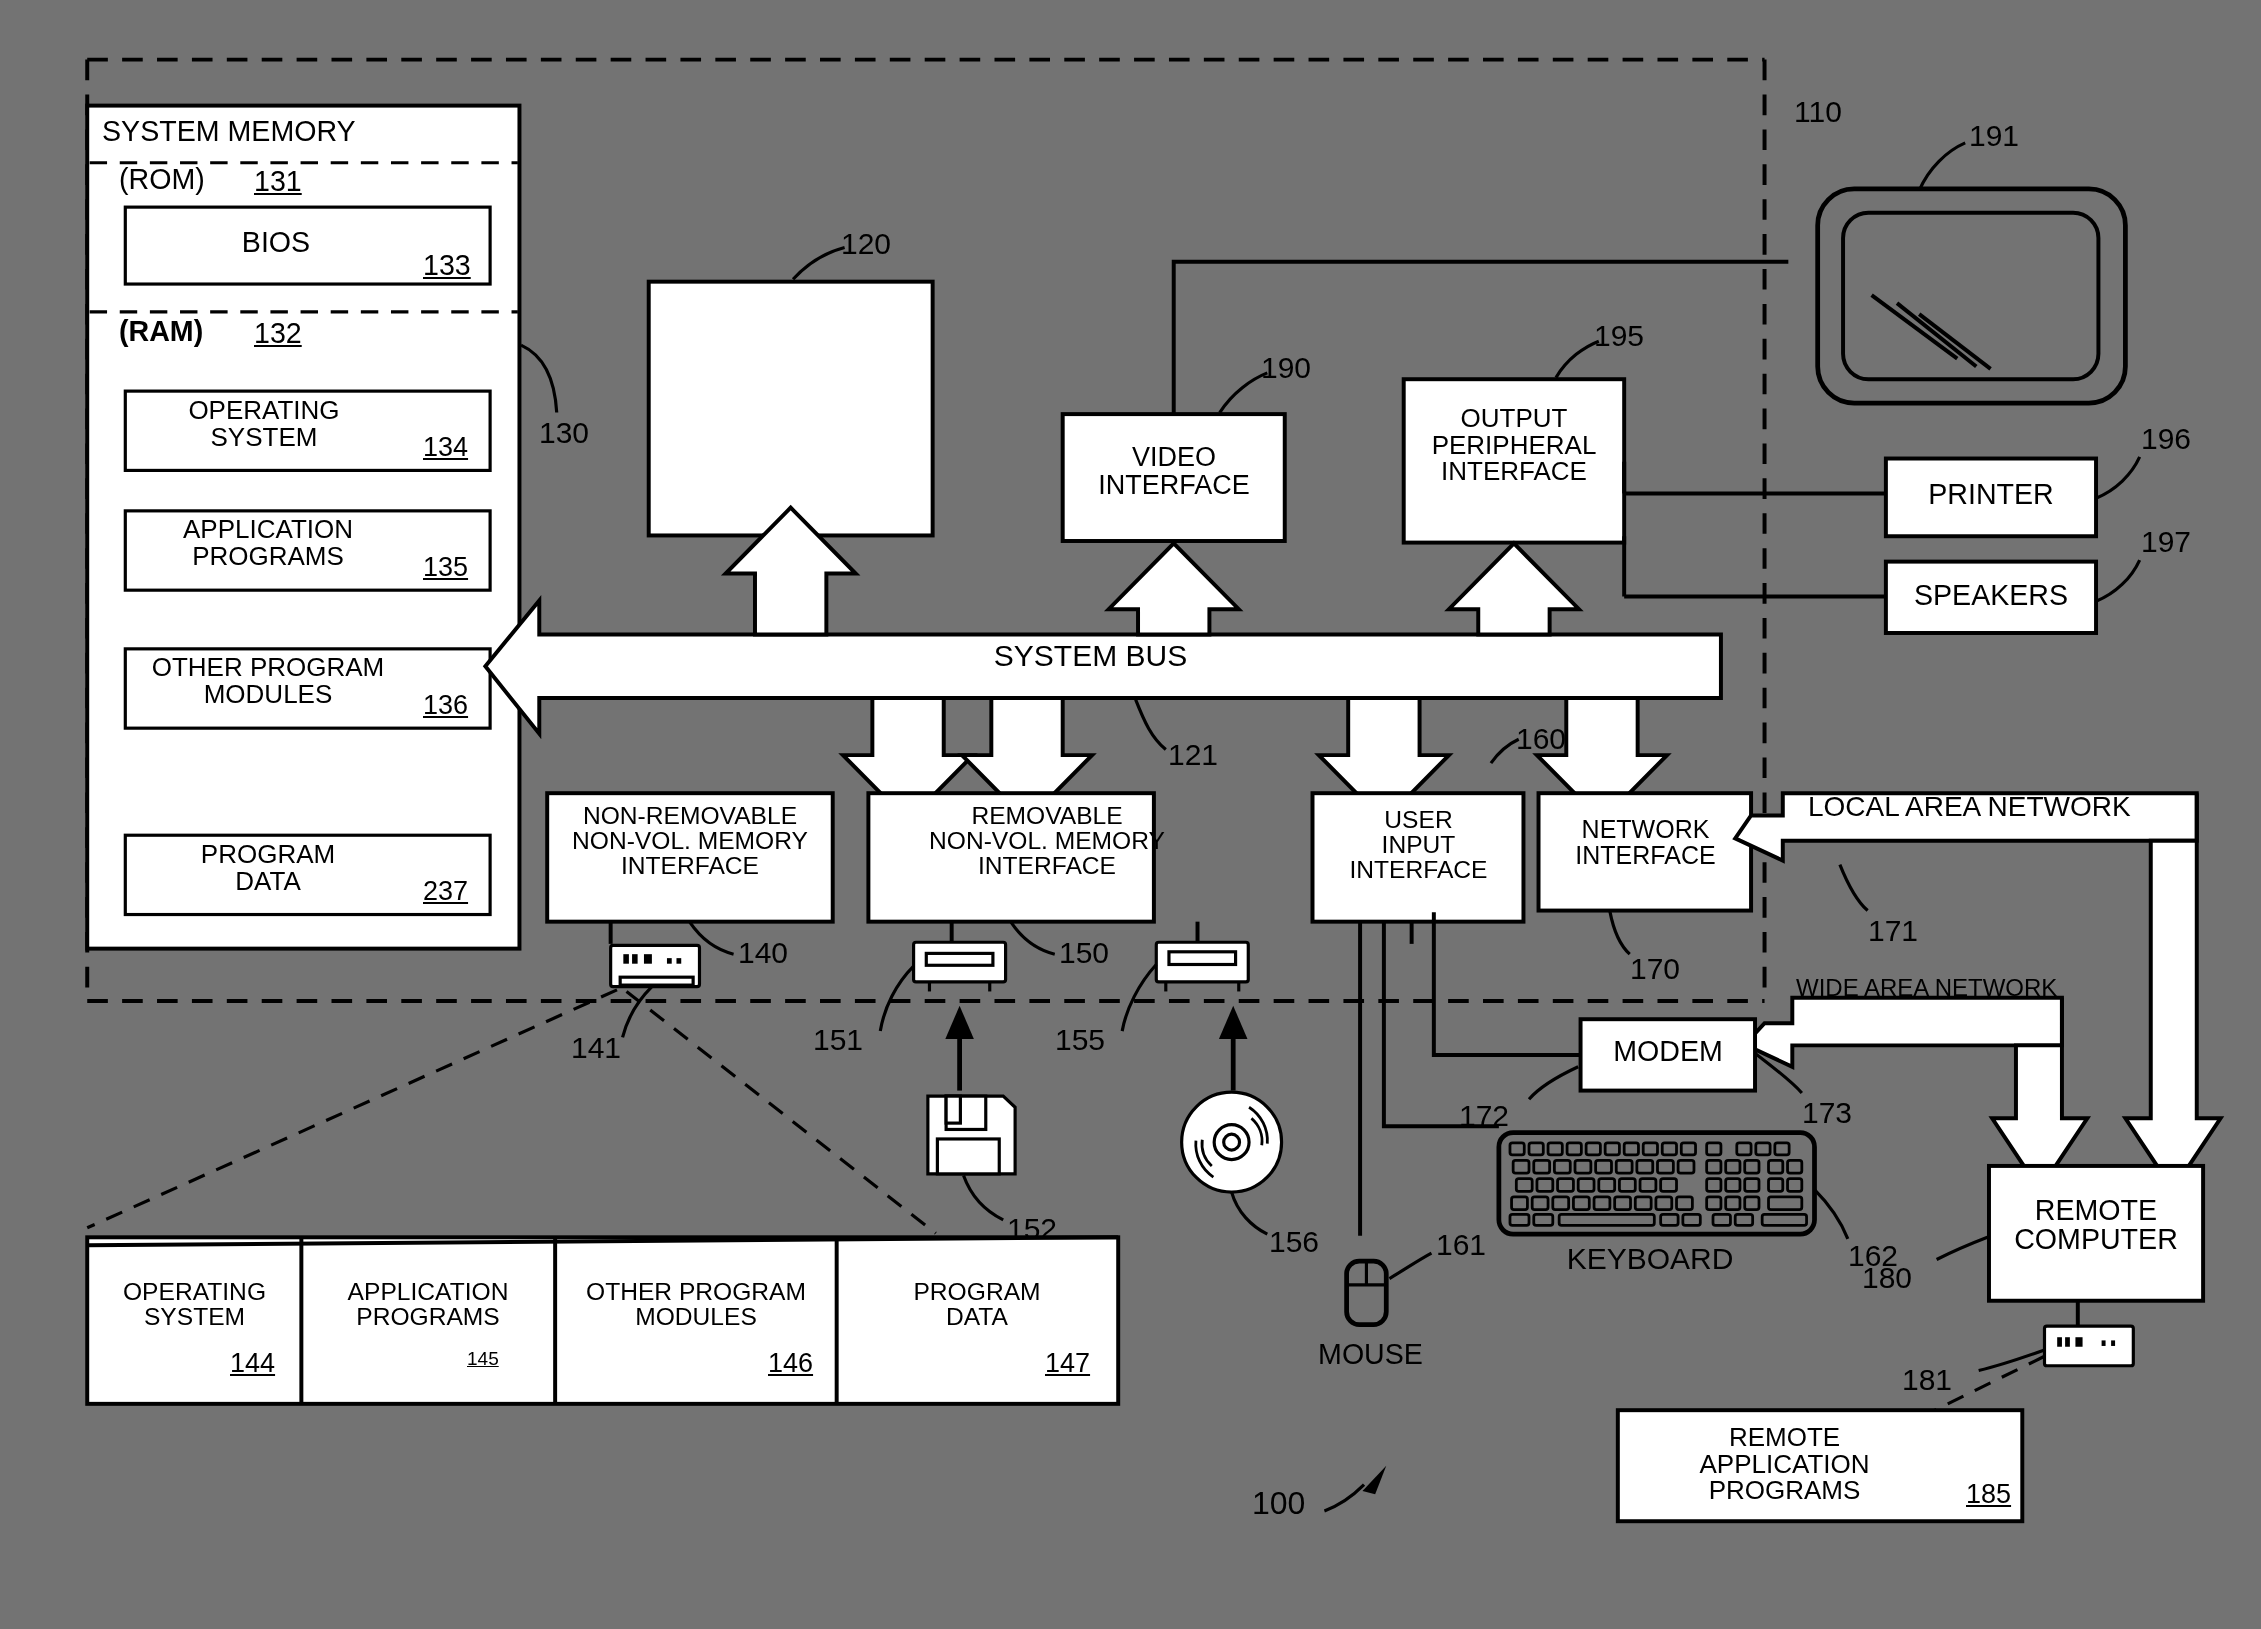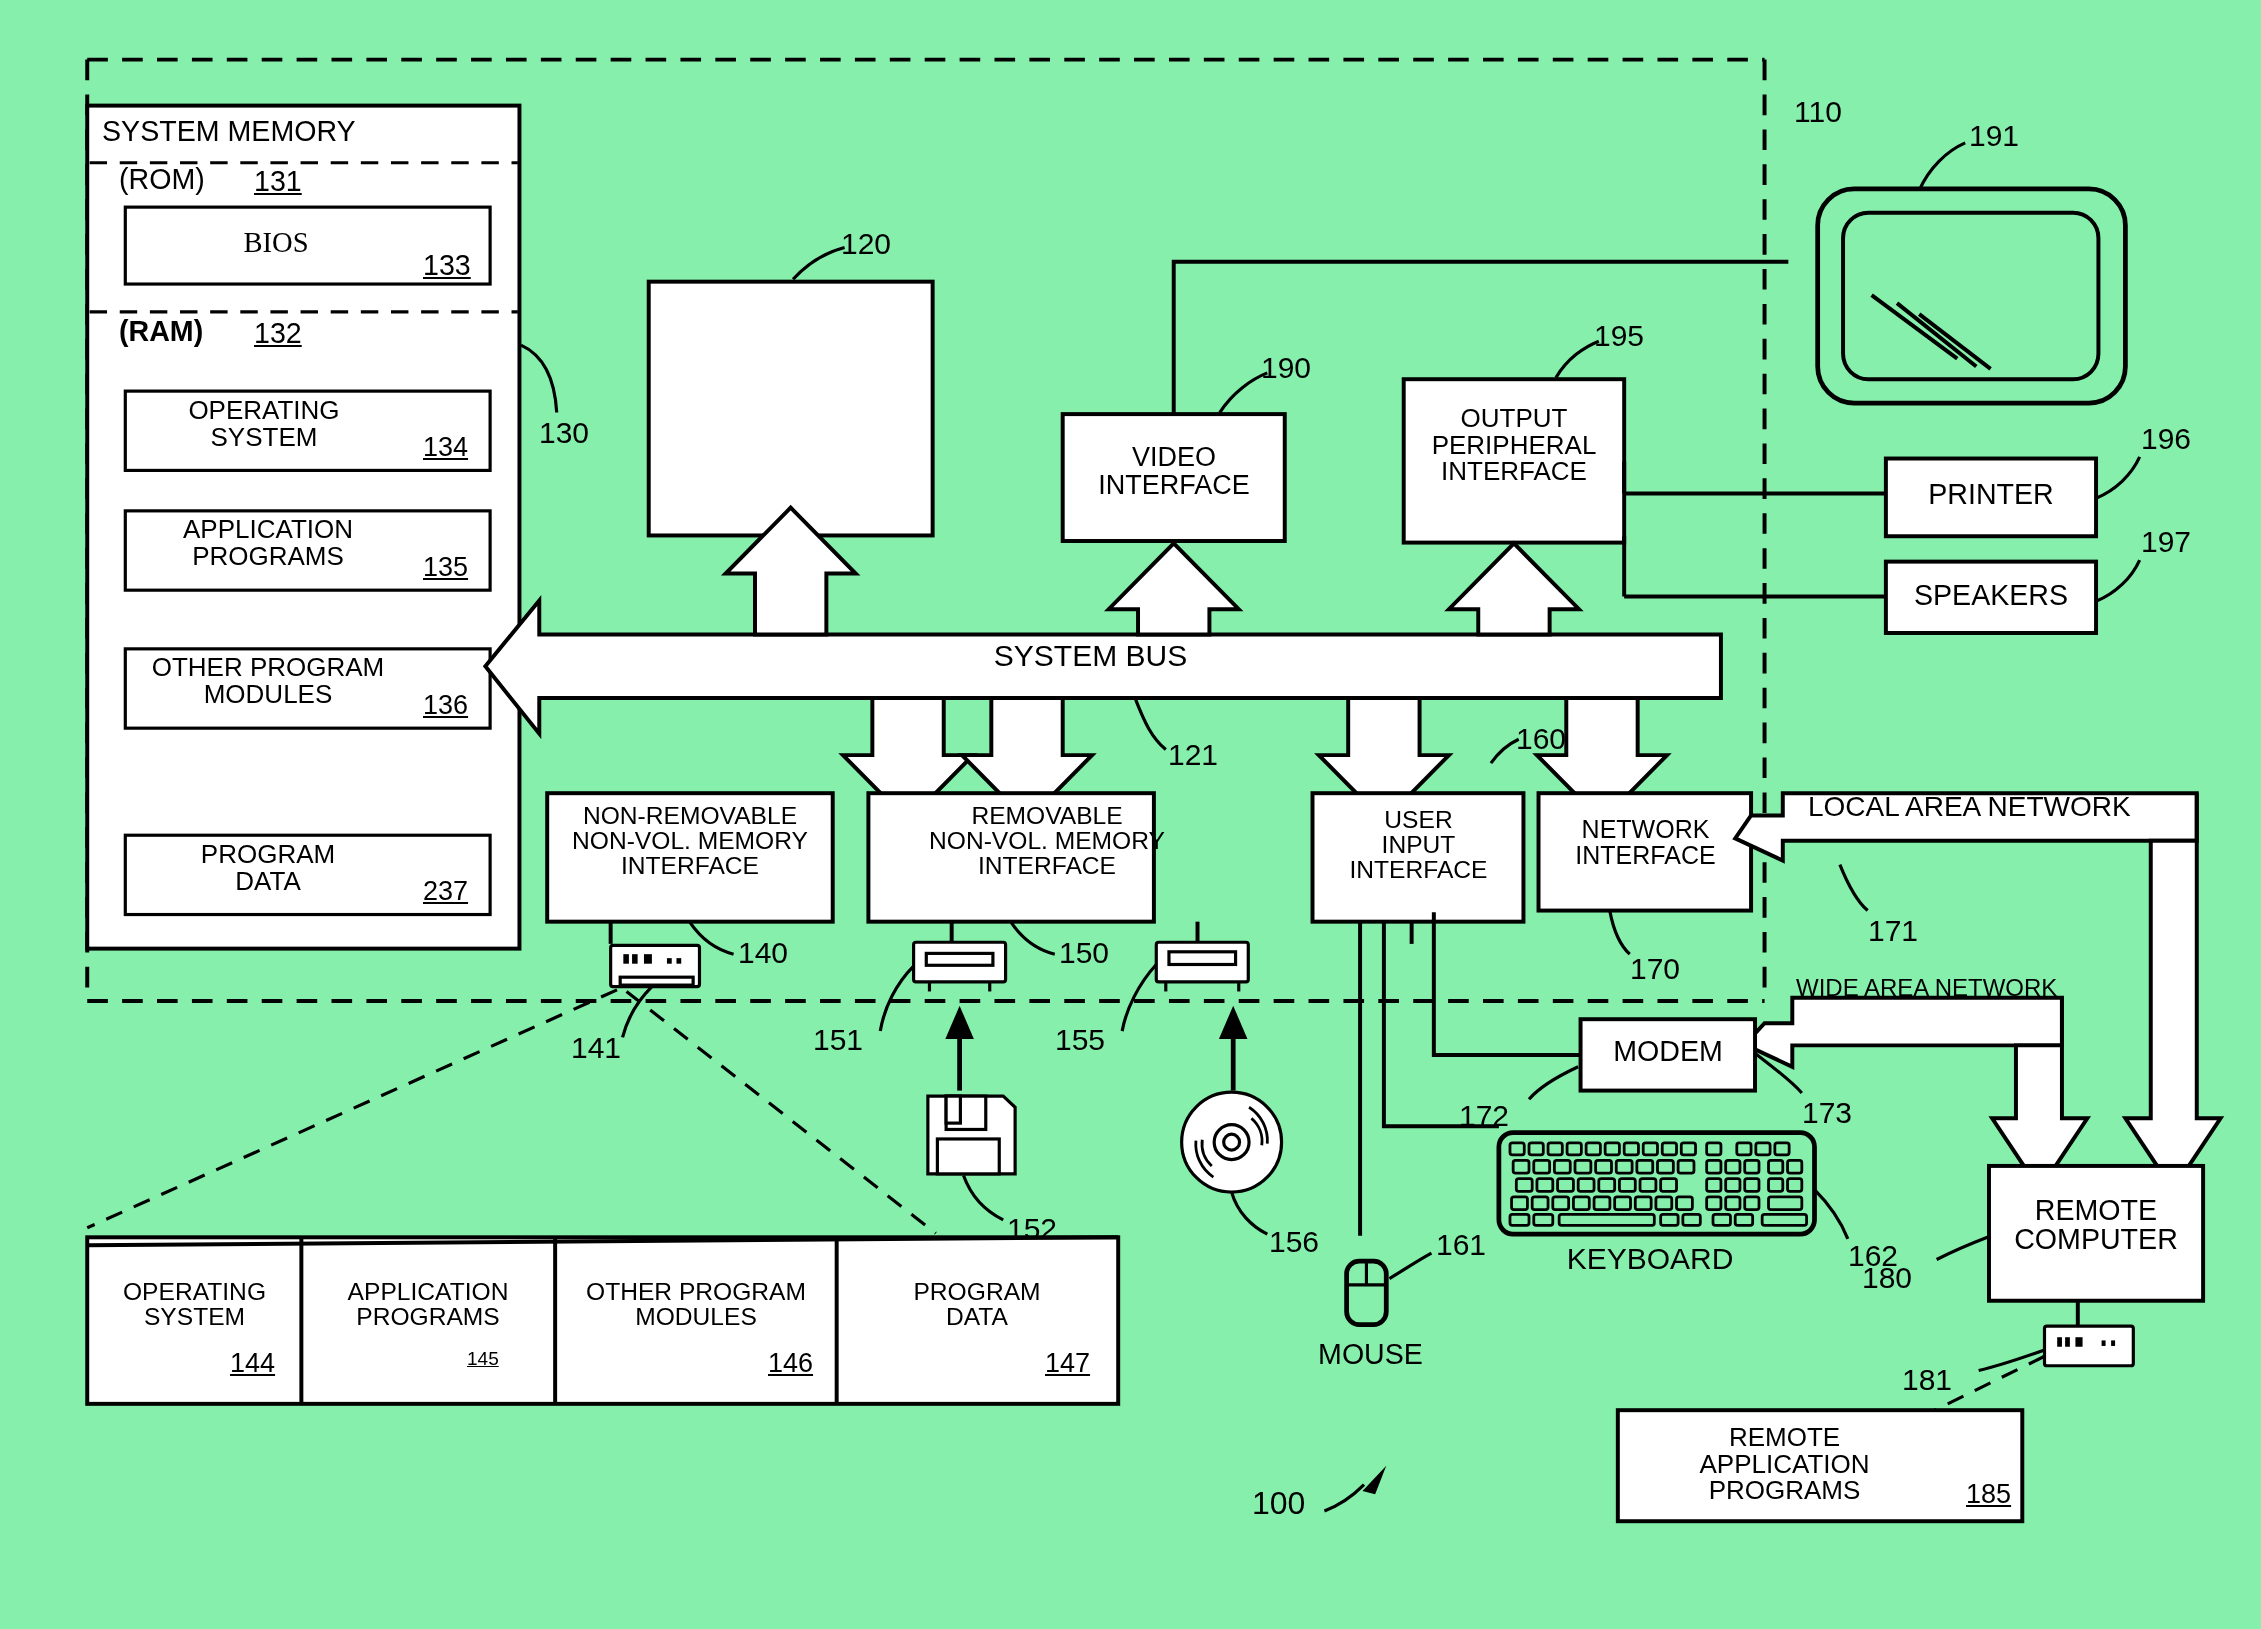--- a/index.html
+++ b/index.html
@@ -1,18 +1,18 @@
 <!DOCTYPE html>
 <html style="font-size:12.7px"><head>
 <meta charset="utf-8">
 <title>Patent Figure - Computing Environment</title>
 <style>
   html,body{margin:0;padding:0;background:#fff;}
   body{font-family:"Liberation Sans", sans-serif;}
-  #figure{position:relative;width:2261px;height:1630px;background:#86efac;overflow:hidden;}
+  #figure{position:relative;width:2261px;height:1630px;background:#737373;overflow:hidden;}
   svg.layer{position:absolute;left:0;top:0;width:2261px;height:1630px;}
   .lbl{position:absolute;color:#000;font-family:"Liberation Sans", sans-serif;
        text-align:center;line-height:1.02;white-space:pre-line;}
   .ref{position:absolute;color:#000;font-family:"Liberation Sans", sans-serif;}
   .ref.u{text-decoration:underline;}
 </style>
 </head>
 <body>
 
 <div id="figure">
@@ -336,21 +336,21 @@
     </g>
   </svg>
 
   <div class="lbl" style="left:102px; top:117px; width:333px; font-size:28.6px; text-align:left;">SYSTEM MEMORY</div>
   <div class="lbl" style="left:119px; top:165px; width:159px; font-size:28.6px; text-align:left;">(ROM)</div>
   <div class="ref u" style="left:254px; top:165px; font-size:28.6px;">131</div>
 
   <div class="lbl" style="left:119px; top:317px; width:159px; font-size:28.6px; text-align:left;font-weight:bold;">(RAM)</div>
   <div class="ref u" style="left:254px; top:317px; font-size:28.6px;">132</div>
 
-  <div class="lbl" style="left:133px; top:228px; width:286px; font-size:28.6px;font-family:Liberation Serif, serif;">BIOS</div>
+  <div class="lbl" style="left:133px; top:228px; width:286px; font-size:28.6px;">BIOS</div>
   <div class="ref u" style="left:423px; top:249px; font-size:28.6px;">133</div>
 
   <div class="lbl" style="left:133px; top:397px; width:262px; font-size:26px;">OPERATING
 SYSTEM</div>
   <div class="ref u" style="left:423px; top:432px; font-size:27px;">134</div>
 
   <div class="lbl" style="left:133px; top:516px; width:270px; font-size:26px;">APPLICATION
 PROGRAMS</div>
   <div class="ref u" style="left:423px; top:552px; font-size:27px;">135</div>
 

